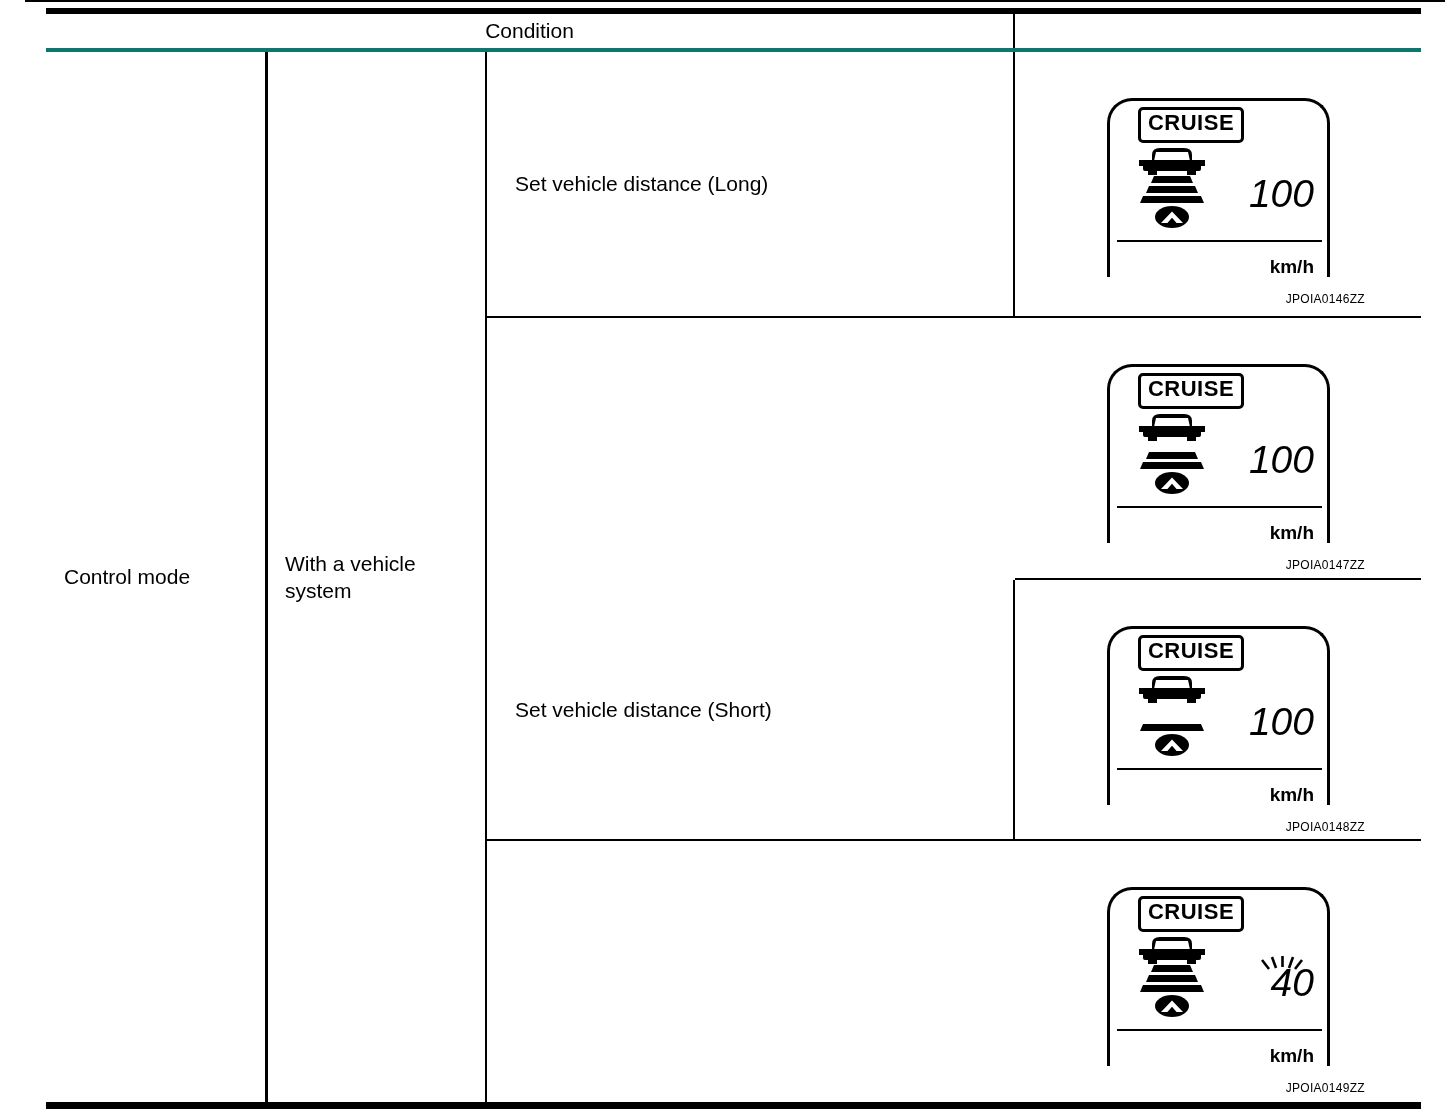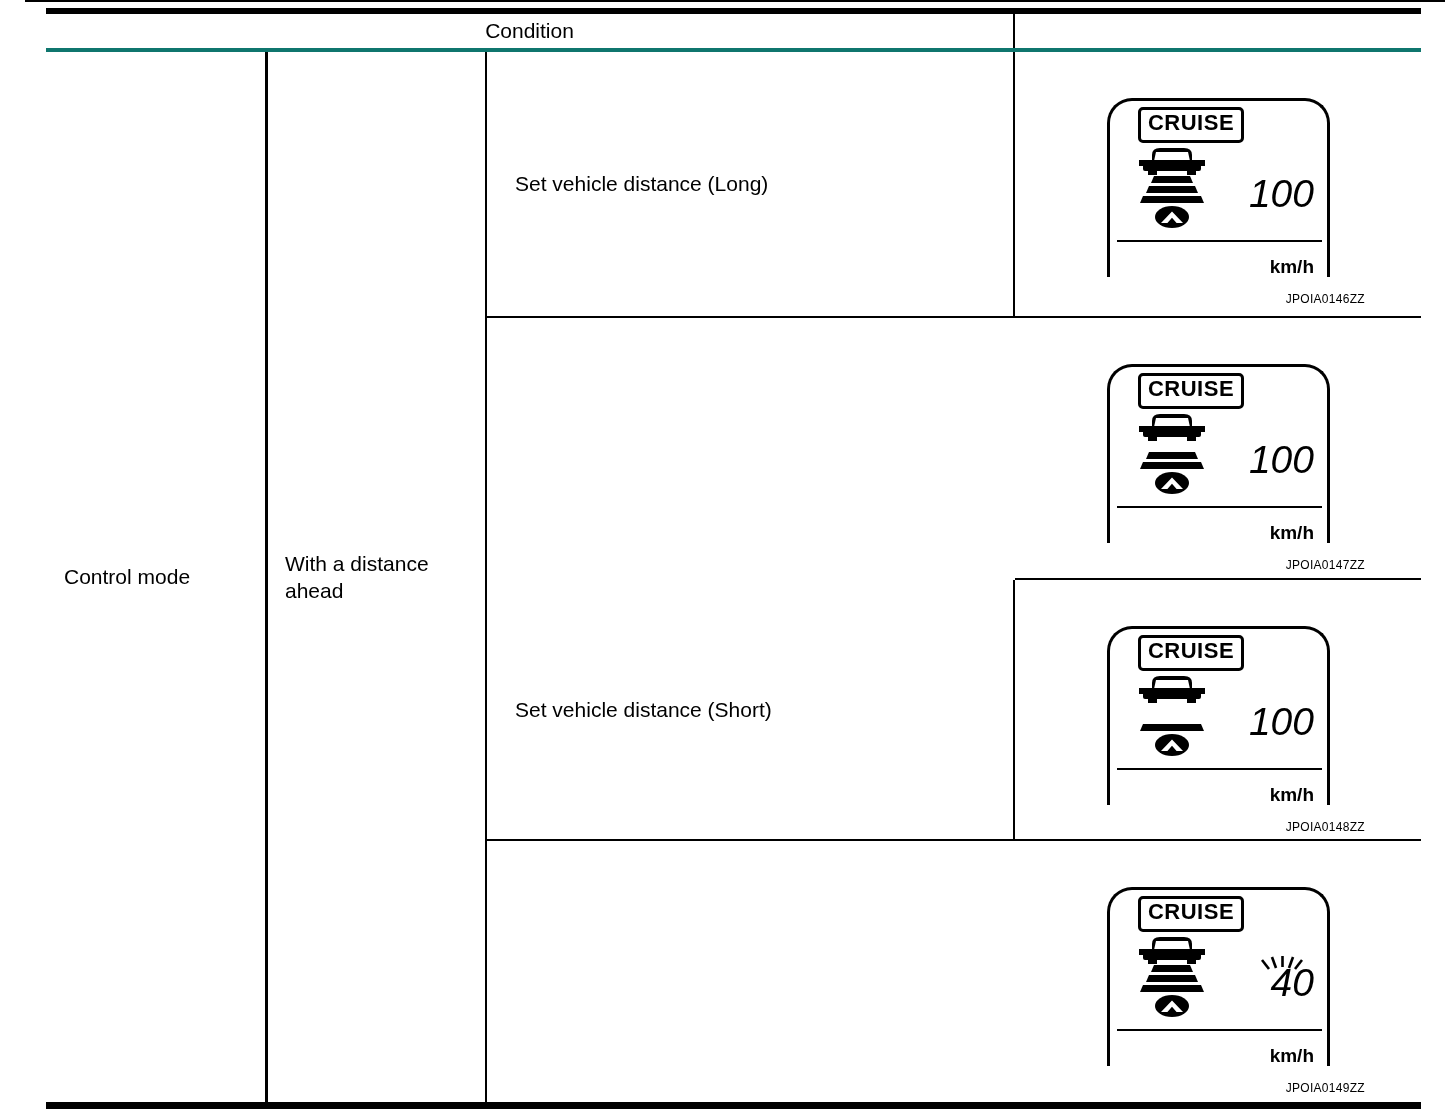--- a/index.html
+++ b/index.html
@@ -50,21 +50,21 @@
     <div class="th th-cond">
       <span>Condition</span>
     </div>
   </div>
 
   <div class="tbody">
     <div class="cell c-control">
       <span>Control mode</span>
     </div>
     <div class="cell c-ahead">
-      <span>With a distance ahead</span>
+      <span>With a vehicle system</span>
     </div>
 
     <div class="cell cond bb">
       <span>Set vehicle distance (Long)</span>
     </div>
     <div class="cell disp bb">
       <div class="bezel">
         <div class="badge">
           <span>CRUISE</span>
         </div>

